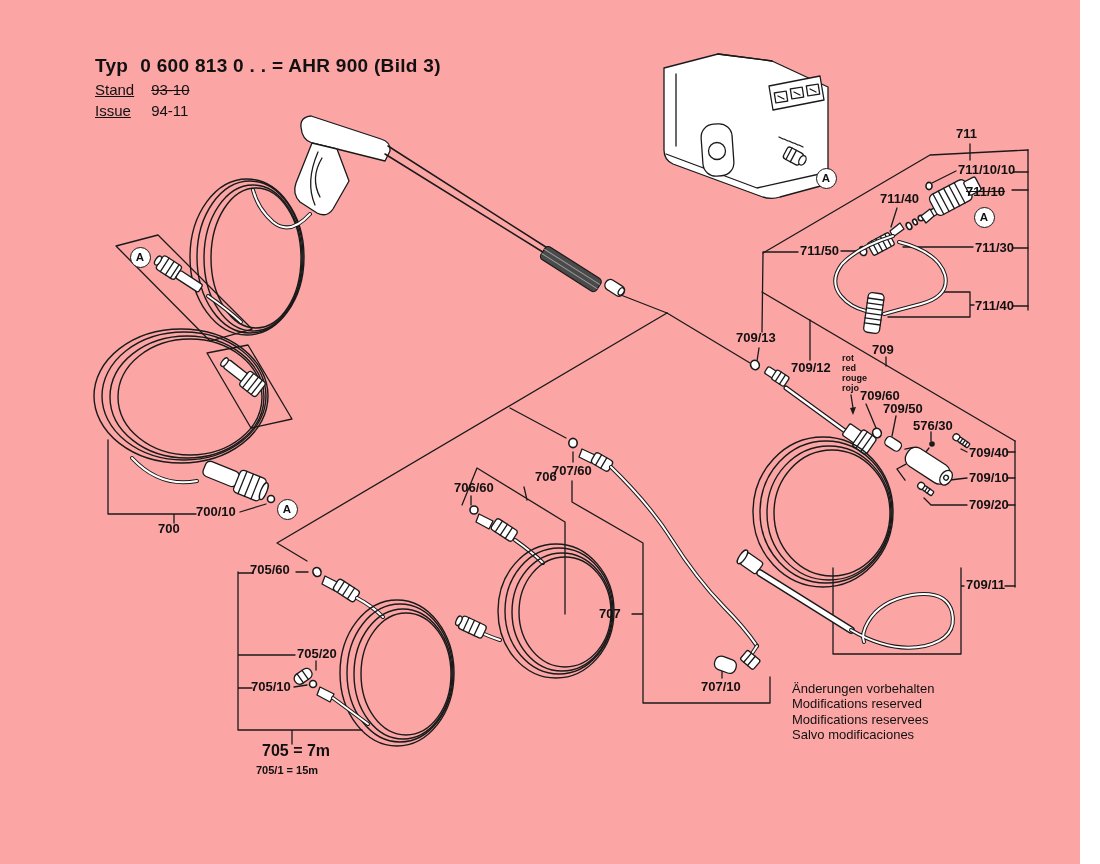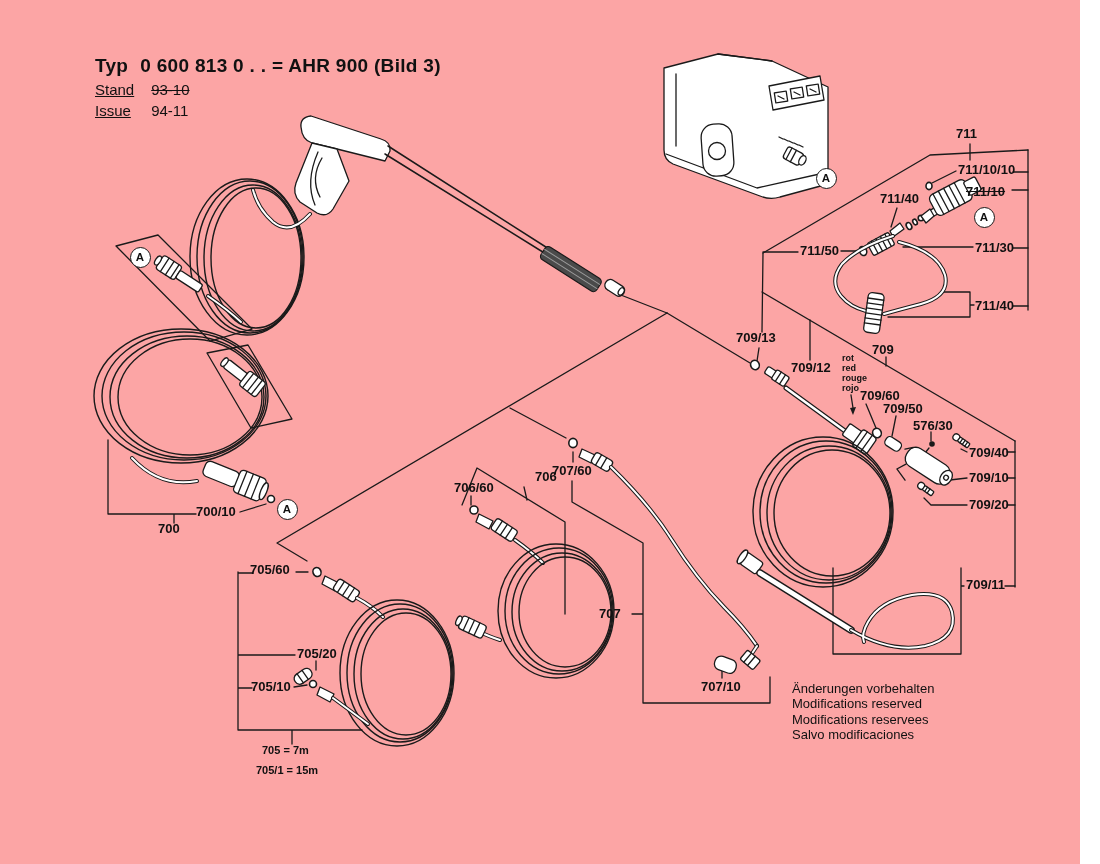--- a/index.html
+++ b/index.html
@@ -341,21 +341,21 @@
       <div class="callout" style="left: 552px; top: 464px;">707/60</div>
       <div class="callout" style="left: 599px; top: 607px;">707</div>
       <div class="callout" style="left: 701px; top: 680px;">707/10</div>
       <div class="callout" style="left: 454px; top: 481px;">706/60</div>
       <div class="callout" style="left: 535px; top: 470px;">706</div>
       <div class="callout" style="left: 196px; top: 505px;">700/10</div>
       <div class="callout" style="left: 158px; top: 522px;">700</div>
       <div class="callout" style="left: 250px; top: 563px;">705/60</div>
       <div class="callout" style="left: 297px; top: 647px;">705/20</div>
       <div class="callout" style="left: 251px; top: 680px;">705/10</div>
-      <div class="callout" style="left: 262px; top: 744px; font-size: 11px;">705 = 7m</div>
+      <div class="callout" style="left: 262px; top: 744px; font-size: 16px;">705 = 7m</div>
       <div class="callout" style="left: 256px; top: 764px; font-size: 11px;">705/1 = 15m</div>
     </div>
 <div id="marker-layer">
       <div class="marker-a" style="left: 129.5px; top: 246.5px;">A</div>
       <div class="marker-a" style="left: 276.5px; top: 498.5px;">A</div>
       <div class="marker-a" style="left: 815.5px; top: 167.5px;">A</div>
       <div class="marker-a" style="left: 973.5px; top: 206.5px;">A</div>
     </div>
 
 <div id="color-note">

